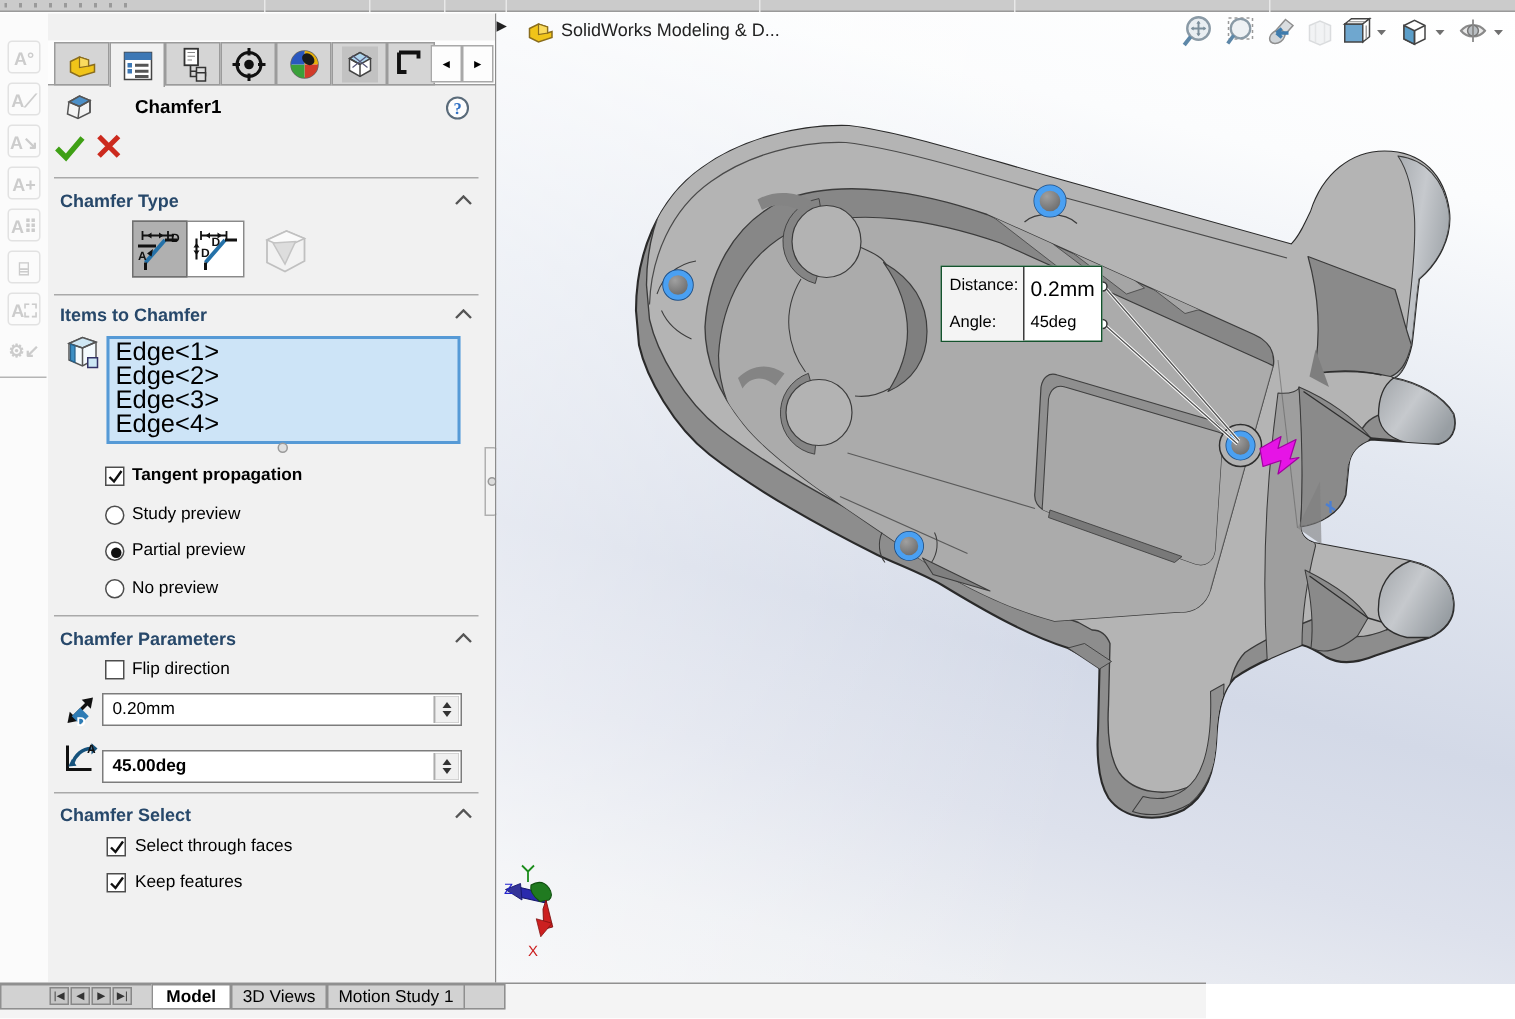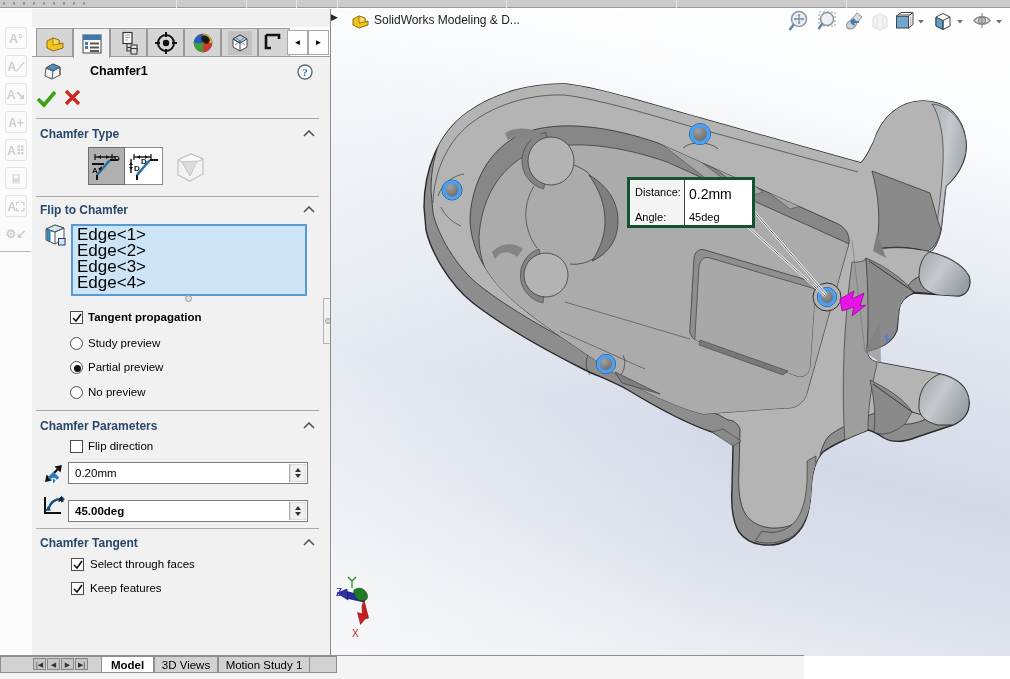--- a/index.html
+++ b/index.html
@@ -152,21 +152,21 @@
     <text x="7" y="22" font-size="8" font-weight="bold" fill="#111">D</text>
     <path d="M10 26 V31" stroke="#111" stroke-width="2"></path>
   </svg>
   <svg style="position:absolute;left:172px;top:150px" width="36" height="36" viewBox="0 0 36 36">
     <path d="M6 10 L19 4 L31 9 L31 24 L18 31 L6 25 Z" fill="#f2f2f2" stroke="#c0c0c0" stroke-width="1.2"></path>
     <path d="M6 10 L19 4 L31 9 L18 15 Z" fill="#fafafa" stroke="#c0c0c0"></path>
     <path d="M10 12 L25 11 L18 26 Z" fill="#ddd" stroke="#c4c4c4"></path>
   </svg>
   <div class="sepline" style="top:196px"></div>
 
-  <div class="sechead" style="left:40px;top:203px;">Flip to Chamfer</div>
+  <div class="sechead" style="left:40px;top:203px;">Items to Chamfer</div>
   <svg class="chev" style="left:303px;top:206px" viewBox="0 0 12 7">
       <path d="M1 6 L6 1 L11 6" fill="none" stroke="#555" stroke-width="1.6"></path>
     </svg>
   <svg style="position:absolute;left:43px;top:222px" width="24" height="26" viewBox="0 0 24 26">
     <path d="M3 7 L12 3 L21 6 L21 17 L12 22 L3 18 Z" fill="#f4fafd" stroke="#555"></path>
     <path d="M3 7 L12 3 L21 6 L12 10 Z" fill="#cfe7f4" stroke="#555"></path>
     <path d="M12 10 L12 22" stroke="#555"></path>
     <path d="M3 7 L12 10 L21 6" fill="none" stroke="#555"></path>
     <path d="M4 7.5 L7 8.6 L7 19.5 L4 18.2 Z" fill="#3c8fc4" stroke="#24618c" stroke-width="0.8"></path>
     <rect x="15.5" y="16.5" width="6.5" height="6.5" fill="#cde8f5" stroke="#336"></rect>
@@ -209,21 +209,21 @@
   <svg style="position:absolute;left:42px;top:493px" width="24" height="24" viewBox="0 0 24 24">
     <path d="M3 4 V20 H19" stroke="#111" stroke-width="2" fill="none"></path>
     <path d="M6 17 C8 10 13 6 19 6" stroke="#16527c" stroke-width="2.4" fill="none"></path>
     <path d="M19 2.5 L23 6 L19 10 Z" fill="#16527c"></path>
     <path d="M6 13 L3.5 18 L9 17.5 Z" fill="#16527c"></path>
     <text x="16" y="9" font-size="8" font-weight="bold" fill="#111">A</text>
   </svg>
   <div class="numfield" style="top:500px;font-weight:bold;">45.00deg<div class="spin"></div></div>
   <div class="sepline" style="top:528px"></div>
 
-  <div class="sechead" style="left:40px;top:536px;">Chamfer Tangent</div>
+  <div class="sechead" style="left:40px;top:536px;">Chamfer Select</div>
   <svg class="chev" style="left:303px;top:539px" viewBox="0 0 12 7">
       <path d="M1 6 L6 1 L11 6" fill="none" stroke="#555" stroke-width="1.6"></path>
     </svg>
   <div class="cbox" style="left:71px;top:558px;"></div>
   <svg style="position:absolute;left:72px;top:559px" width="12" height="12" viewBox="0 0 12 12">
       <path d="M2 6 L5 9 L10 2" fill="none" stroke="#111" stroke-width="1.6"></path>
     </svg>
   <div class="lbl" style="left:90px;top:558px;">Select through faces</div>
   <div class="cbox" style="left:71px;top:582px;"></div>
   <svg style="position:absolute;left:72px;top:583px" width="12" height="12" viewBox="0 0 12 12">
@@ -522,21 +522,21 @@
       <path d="M352 588 L352 581 M348 577 L352 581 M356 577 L352 581" stroke="#1a8c1a" stroke-width="1.2" fill="none"></path>
       <path d="M354 590 C359 587 363 588 366 592 C368 595 368 598 366 600 L360 601 C356 598 353 594 354 590 Z" fill="#207a20" stroke="#0f4f0f" stroke-width="0.7"></path>
       <path d="M364 600 L368.5 618 L362.5 619.5 L362 606 Z" fill="#cc2020" stroke="#7d1010" stroke-width="0.6"></path>
       <path d="M368 615.5 L357.5 612.5 L360.5 624.5 Z" fill="#cc2020" stroke="#7d1010" stroke-width="0.5"></path>
       <text x="336" y="596" font-size="10" fill="#2222cc">Z</text>
       <text x="352" y="637" font-size="10" fill="#cc2020">X</text>
     </g>
     </g>
   </svg>
 
-  <div style="position:absolute;left:627px;top:177px;width:128px;height:51px;background:#fff;border:3px solid #14532d;">
+  <div style="position:absolute;left:627px;top:177px;width:108px;height:51px;background:#fff;border:1px solid #14532d;">
     <div style="position:absolute;left:0;top:0;width:55px;height:100%;background:#f4f4f4;border-right:1px solid #3c3c3c;"></div>
     <div style="position:absolute;left:5px;top:6px;font-size:11px;color:#000;">Distance:</div>
     <div style="position:absolute;left:59px;top:6px;font-size:14px;color:#000;">0.2mm</div>
     <div style="position:absolute;left:5px;top:31px;font-size:11px;color:#000;">Angle:</div>
     <div style="position:absolute;left:59px;top:31px;font-size:11px;color:#000;">45deg</div>
   </div>
 
   <div id="bottombar">
     <div class="strip"></div>
     <div class="navbtn" style="left:33px">|◀</div>

